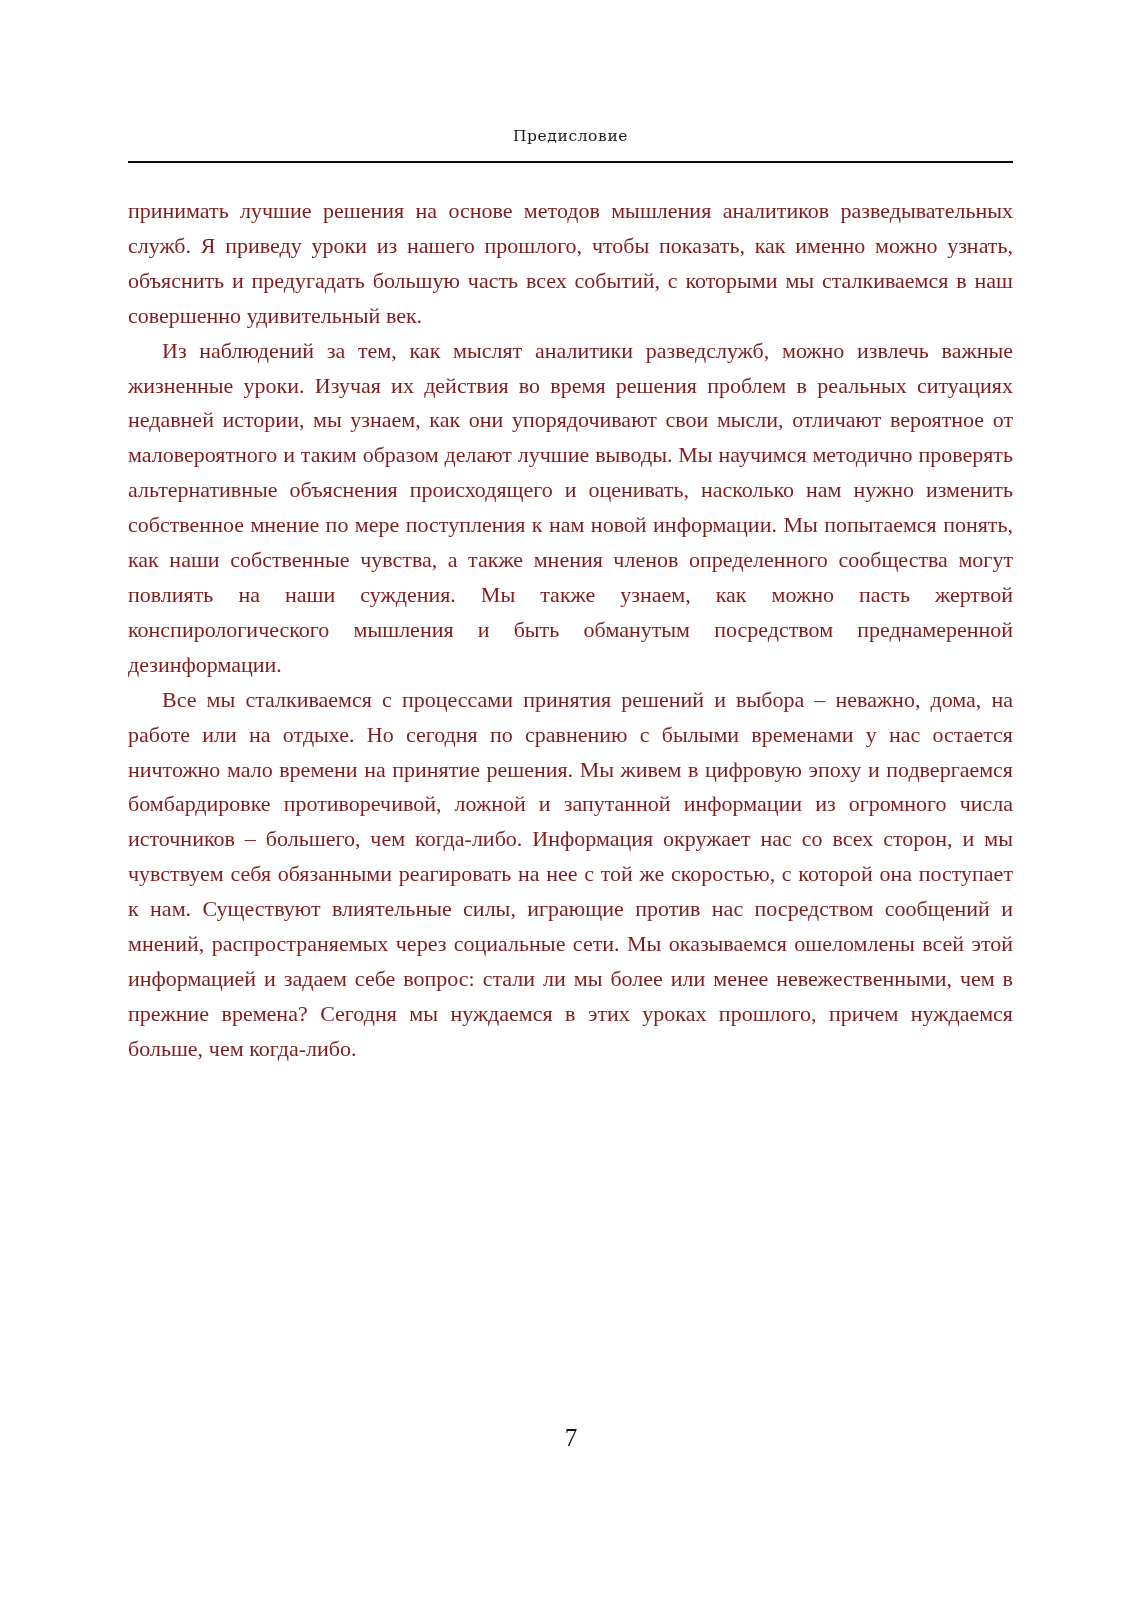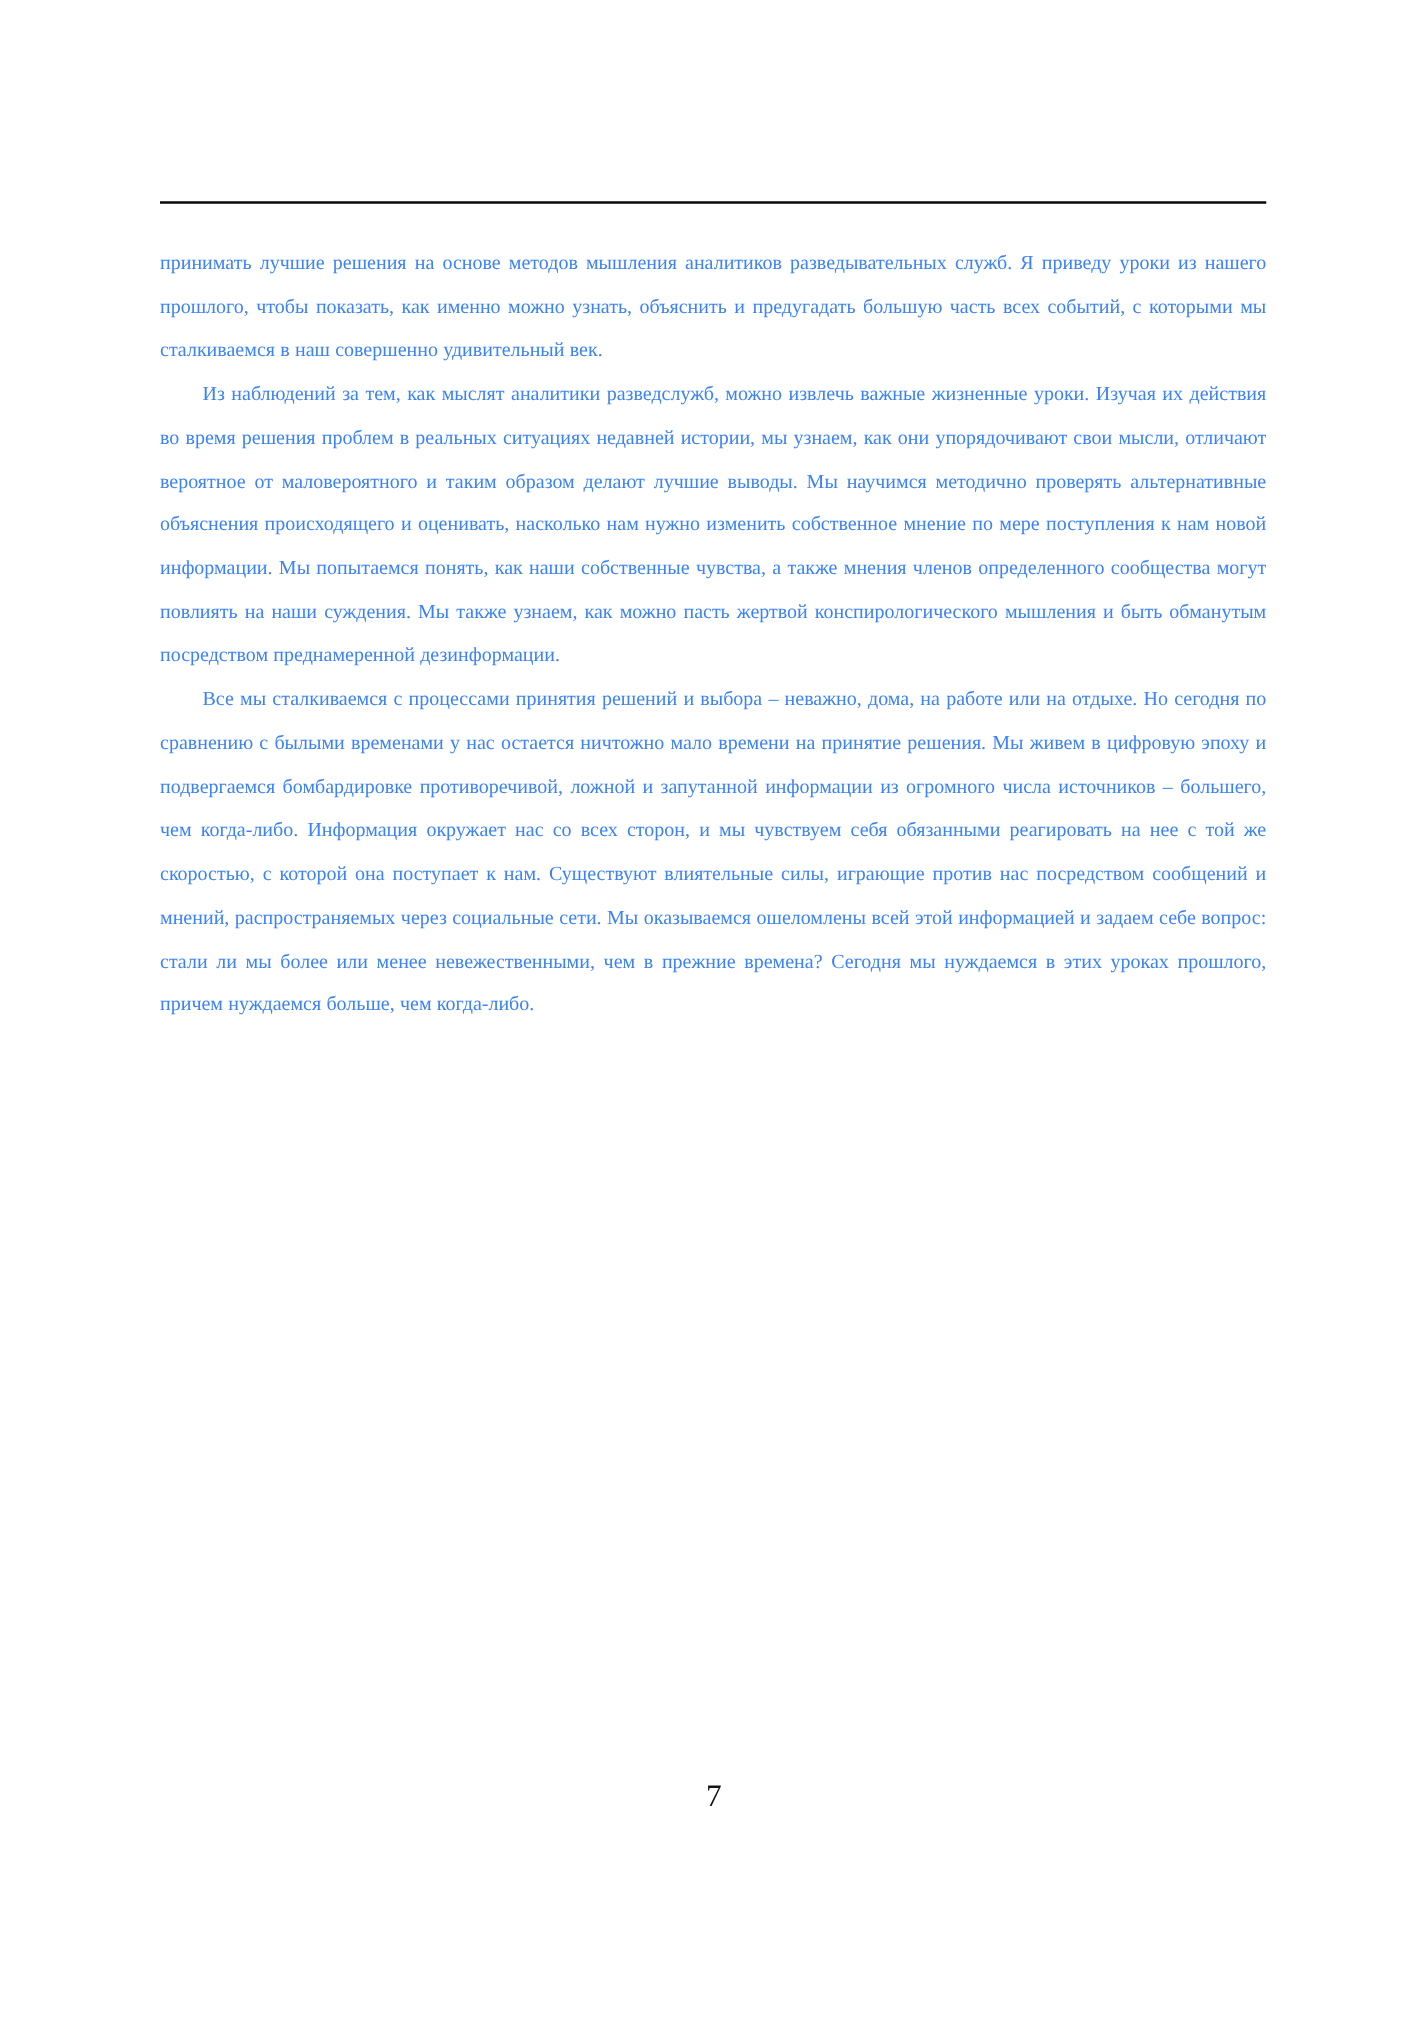--- a/index.html
+++ b/index.html
@@ -42,27 +42,27 @@
     height: 2px;
     background: #0a0a0a;
   }
 
   
   .textblock {
     position: absolute;
     left: 128px;
     top: 194px;
     width: 885px;
-    font-size: 16px;
+    font-size: 22px;
     line-height: 34.9px;
     text-align: justify;
     text-justify: inter-word;
     -webkit-hyphens: manual;
     hyphens: manual;
-    color: #3b82f6;
+    color: #7f1d1d;
   }
 
   .textblock p {
     margin: 0;
     text-indent: 34px;
     word-spacing: 0.2px;
   }
 
   .textblock p.cont {
     
@@ -84,20 +84,21 @@
     font-size: 25px;
     color: #141414;
     line-height: 1;
   }
 </style>
 </head>
 <body>
 
 <div class="page">
 
+  <div class="running-head">Предисловие</div>
 
   <div class="head-rule"></div>
 
   <div class="textblock">
     <p class="cont">принимать лучшие решения на основе методов мышления аналитиков разведывательных служб. Я приведу уроки из нашего прошлого, чтобы показать, как именно можно узнать, объяснить и предугадать большую часть всех событий, с которыми мы сталкиваемся в наш совершенно удивительный век.</p>
     <p>Из наблюдений за тем, как мыслят аналитики разведслужб, можно извлечь важные жизненные уроки. Изучая их действия во время решения проблем в реальных ситуациях недавней истории, мы узнаем, как они упорядочивают свои мысли, отличают вероятное от маловероятного и таким образом делают лучшие выводы. Мы научимся методично проверять альтернативные объяснения происходящего и оценивать, насколько нам нужно изменить собственное мнение по мере поступления к нам новой информации. Мы попытаемся понять, как наши собственные чувства, а также мнения членов определенного сообщества могут повлиять на наши суждения. Мы также узнаем, как можно пасть жертвой конспирологического мышления и быть обманутым посредством преднамеренной дезинформации.</p>
     <p>Все мы сталкиваемся с процессами принятия решений и выбора – неважно, дома, на работе или на отдыхе. Но сегодня по сравнению с былыми временами у нас остается ничтожно мало времени на принятие решения. Мы живем в цифровую эпоху и подвергаемся бомбардировке противоречивой, ложной и запутанной информации из огромного числа источников – большего, чем когда-либо. Информация окружает нас со всех сторон, и мы чувствуем себя обязанными реагировать на нее с той же скоростью, с которой она поступает к нам. Существуют влиятельные силы, играющие против нас посредством сообщений и мнений, распространяемых через социальные сети. Мы оказываемся ошеломлены всей этой информацией и задаем себе вопрос: стали ли мы более или менее невежественными, чем в прежние времена? Сегодня мы нуждаемся в этих уроках прошлого, причем нуждаемся больше, чем когда-либо.</p>
   </div>
 
   <div class="folio">7</div>

